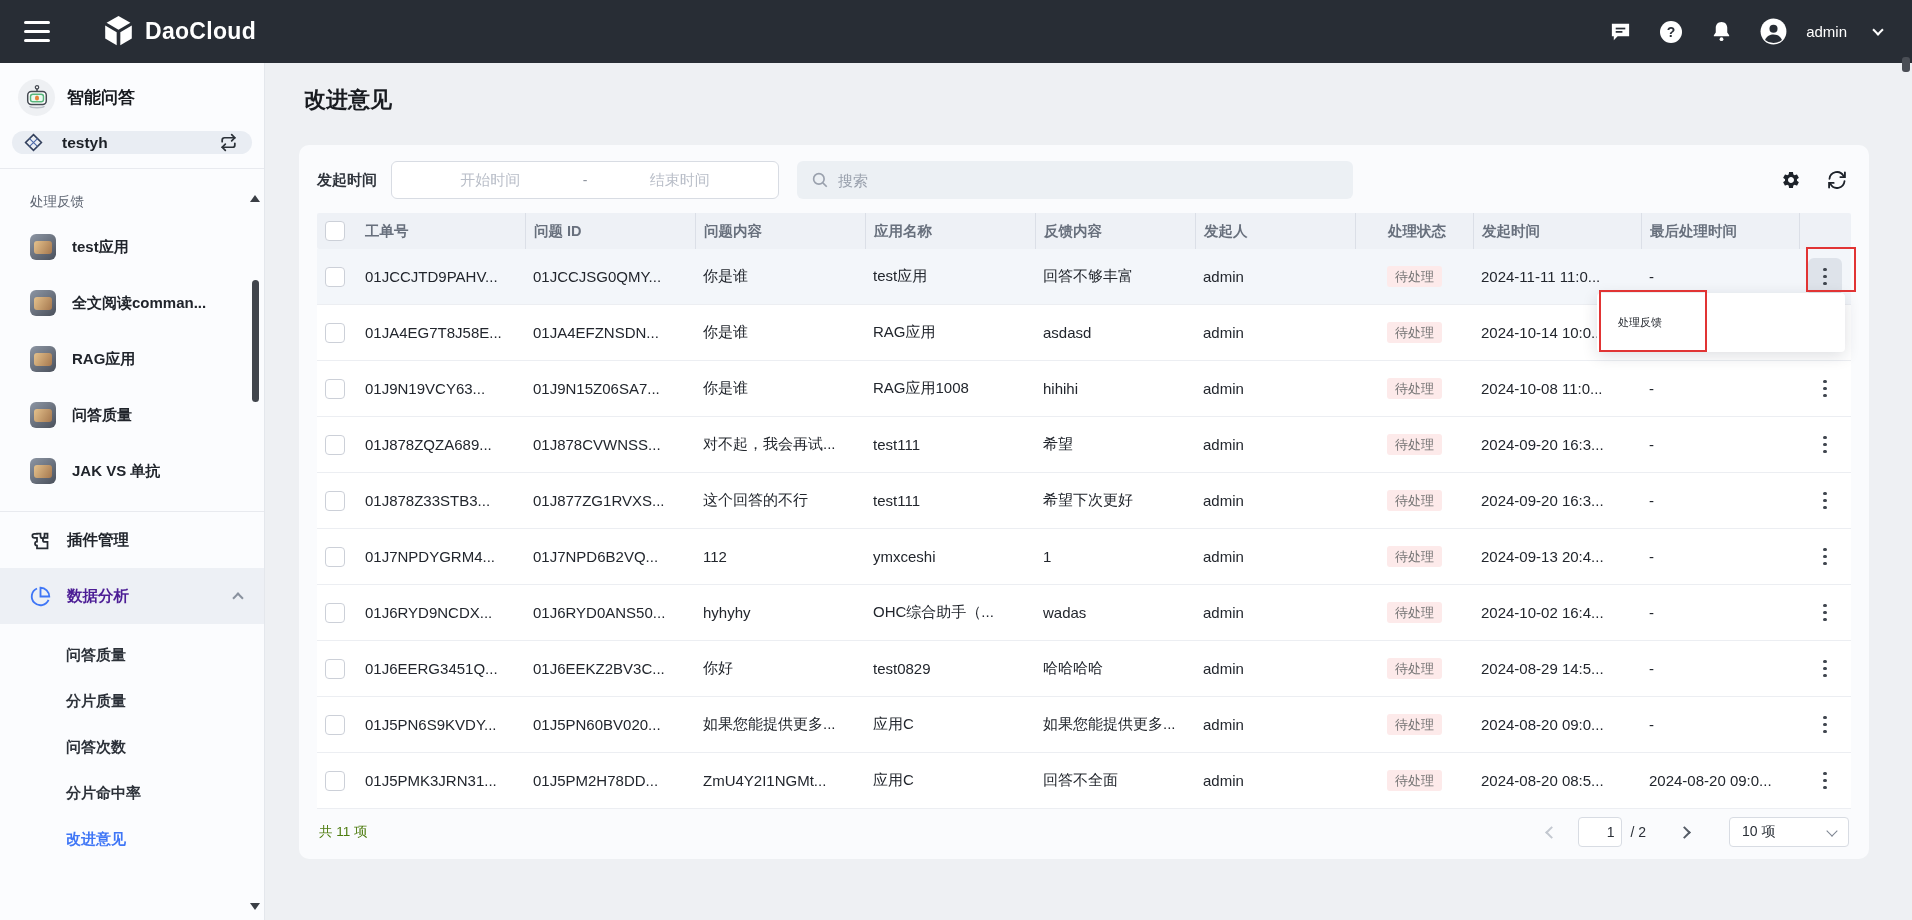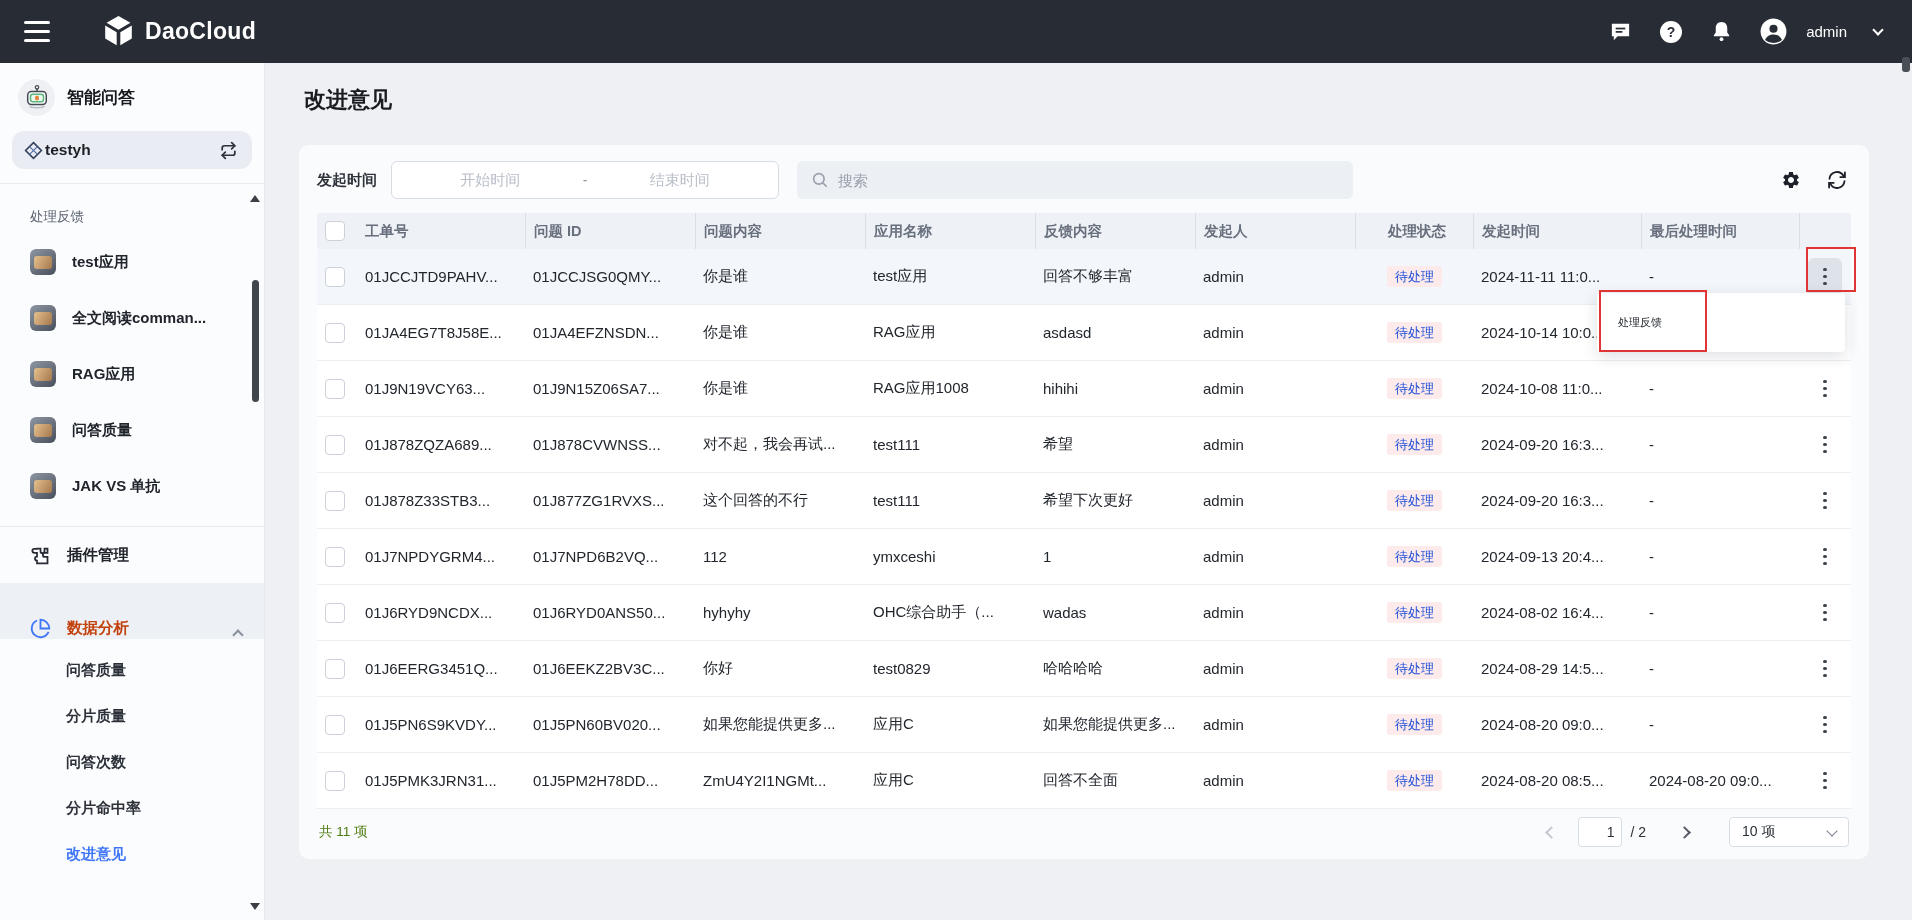--- a/index.html
+++ b/index.html
@@ -15,32 +15,32 @@
   .nav-right { margin-left:auto; margin-right:30px; display:flex; align-items:center; gap:27px; }
   .nav-icon { display:flex; align-items:center; justify-content:center; cursor:pointer; }
   .user-name { color:#fff; font-size:15px; margin-left:-8px; }
   .chev { display:inline-block; width:8px; height:8px; border-right:2px solid #fff; border-bottom:2px solid #fff; transform:rotate(45deg); margin-top:-4px; }
 
   
   .sidebar { position:absolute; top:63px; left:0; width:265px; bottom:0; background:#fbfcfe; border-right:1px solid #e4e7ec; z-index:10; }
   .product { display:flex; align-items:center; gap:12px; padding:16px 0 0 18px; }
   .product-avatar { width:37px; height:37px; border-radius:50%; background:#eef0f3; display:flex; align-items:center; justify-content:center; }
   .product-label { font-size:17px; font-weight:bold; color:#171a1f; }
-  .workspace { margin:15px 12px 0 12px; height:38px; background:#e9edf3; border-radius:12px; display:flex; align-items:center; padding:0 14px 0 12px; gap:2px; cursor:pointer; }
+  .workspace { margin:15px 12px 0 12px; height:23px; background:#e9edf3; border-radius:12px; display:flex; align-items:center; padding:0 14px 0 12px; gap:19px; cursor:pointer; }
   .workspace-name { font-size:15.5px; font-weight:bold; color:#1c2026; }
   .workspace .swap { margin-left:auto; display:flex; }
   .side-divider { height:1px; background:#e8eaef; margin-top:14px; }
   .section-label { margin:24px 0 0 30px; font-size:13.5px; color:#5c6370; }
   .app-list { margin-top:8px; }
   .app-item { display:flex; align-items:center; gap:16px; padding-left:30px; height:56px; cursor:pointer; }
   .app-thumb { width:26px; height:26px; border-radius:6px; background:linear-gradient(140deg,#8d96a4 0%,#4a505b 100%); position:relative; overflow:hidden; flex:0 0 auto; }
   .app-thumb::after { content:""; position:absolute; left:4px; top:7px; width:18px; height:13px; border-radius:3px; background:linear-gradient(120deg,#e4c28d,#a5774e); }
   .app-label { font-size:15px; font-weight:bold; color:#20242b; white-space:nowrap; overflow:hidden; text-overflow:ellipsis; max-width:170px; }
   .menu-item { display:flex; align-items:center; gap:16px; padding-left:30px; height:56px; cursor:pointer; font-size:15.5px; font-weight:bold; color:#21252c; }
-  .menu-item.active { background:#edf0f5; color:#c2410c;align-items:flex-end; }
+  .menu-item.active { background:#edf0f5; color:#4c1d95; }
   .menu-item .m-chev { margin-left:auto; margin-right:22px; width:8px; height:8px; border-right:2px solid #89919e; border-bottom:2px solid #89919e; transform:rotate(-135deg); margin-top:4px; }
   .submenu { padding-top:8px; }
   .sub-item { display:flex; align-items:center; padding-left:66px; height:46px; font-size:15px; font-weight:600; color:#2c3139; cursor:pointer; }
   .sub-item.active { color:#3f76f6; }
 
   
   .sb-arrow { position:absolute; right:4px; width:0; height:0; border-left:5px solid transparent; border-right:5px solid transparent; }
   .sb-arrow.up { top:132px; border-bottom:7px solid #3a3e45; }
   .sb-arrow.down { bottom:10px; border-top:7px solid #3a3e45; }
   .sb-thumb { position:absolute; right:5px; top:217px; width:7px; height:122px; background:#41454c; border-radius:4px; }
@@ -68,21 +68,21 @@
   .t-head .cell.hdiv { border-left:1px solid #dbdfe7; align-self:stretch; display:flex; align-items:center; }
   .t-row { display:flex; align-items:center; height:56px; background:#fff; border-bottom:1px solid #eceef2; font-size:15px; }
   .t-row.row-active { background:#f3f6fa; }
   .cell { white-space:nowrap; overflow:hidden; text-overflow:ellipsis; padding-left:8px; padding-right:10px; flex:0 0 auto; }
   .c-check { width:40px; padding:0 0 0 8px; display:flex; align-items:center; }
   .c-ticket { width:168px; } .c-qid { width:170px; } .c-q { width:170px; }
   .c-app { width:170px; } .c-fb { width:160px; } .c-init { width:160px; }
   .c-status { width:118px;padding-left:32px; } .c-start { width:168px; } .c-last { width:158px; }
   .c-act { flex:1 1 auto; display:flex; justify-content:center; padding:0; overflow:visible; }
   .checkbox { width:20px; height:20px; border:1.5px solid #ccd0d8; border-radius:4px; background:#fff; cursor:pointer; }
-  .badge { display:inline-block; background:#fdeaea; color:#1d4ed8; font-size:13px; padding:4px 8px; border-radius:3px; line-height:1; }
+  .badge { display:inline-block; background:#fdeaea; color:#737373; font-size:13px; padding:4px 8px; border-radius:3px; line-height:1; }
   .kebab { width:34px; height:38px; border-radius:6px; display:flex; flex-direction:column; align-items:center; justify-content:center; gap:3.5px; cursor:pointer; }
   .kebab i { width:3.5px; height:3.5px; border-radius:50%; background:#40464f; }
   .row-active .kebab { background:#dee3ea; }
 
   
   .pagination { display:flex; align-items:center; height:46px; padding:0 2px; }
   .total-label { font-size:13.5px; color:#4d7c0f; }
   .pag-controls { margin-left:auto; display:flex; align-items:center; }
   .pchev { width:9px; height:9px; border-right:2px solid #555c66; border-bottom:2px solid #555c66; cursor:pointer; }
   .pchev.left { transform:rotate(135deg); border-color:#c3c8d0; }
@@ -442,21 +442,21 @@
     <div class="cell c-check">
               <span class="checkbox"></span>
             </div>
     <div class="cell c-ticket"><span>01J6RYD9NCDX...</span></div>
     <div class="cell c-qid"><span>01J6RYD0ANS50...</span></div>
     <div class="cell c-q"><span>hyhyhy</span></div>
     <div class="cell c-app"><span>OHC综合助手（...</span></div>
     <div class="cell c-fb"><span>wadas</span></div>
     <div class="cell c-init"><span>admin</span></div>
     <div class="cell c-status"><span class="badge">待处理</span></div>
-    <div class="cell c-start"><span>2024-08-02 16:4...</span></div>
+    <div class="cell c-start"><span>2024-10-02 16:4...</span></div>
     <div class="cell c-last"><span>-</span></div>
     <div class="cell c-act">
       <span class="kebab">
                 <i></i>
                 <i></i>
                 <i></i>
               </span>
     </div>
   </div>
           <div class="t-row">

